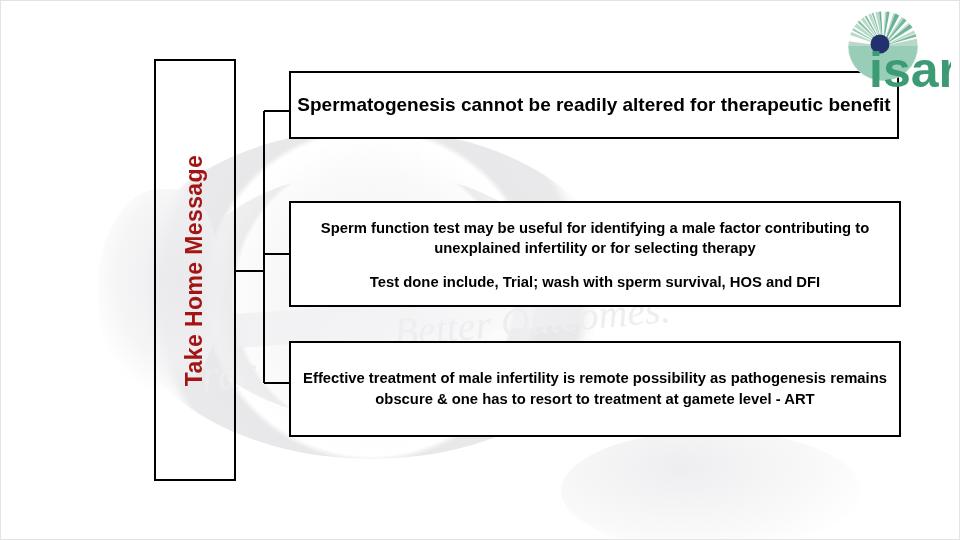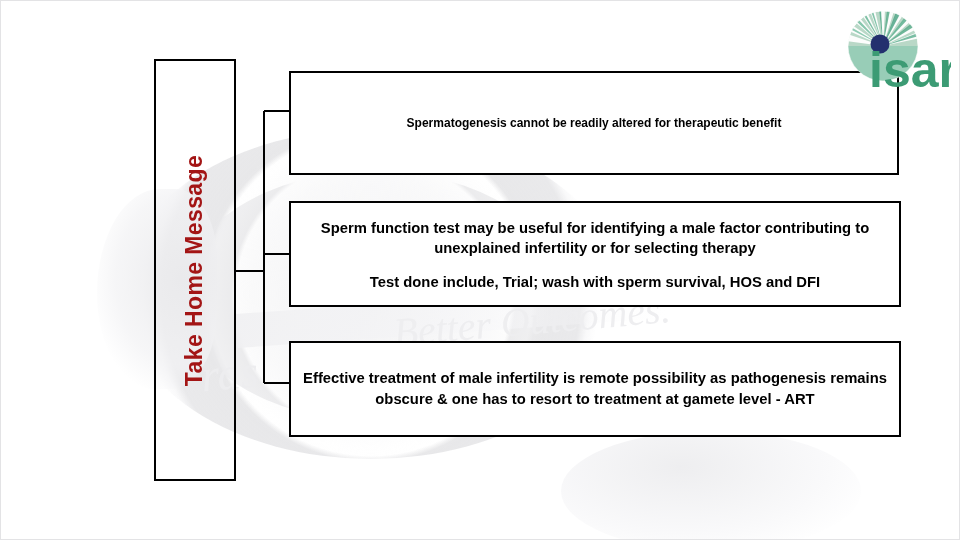--- a/index.html
+++ b/index.html
@@ -146,22 +146,22 @@
     align-items: center;
     justify-content: center;
     text-align: center;
     color: #000000;
     font-weight: bold;
     font-family: "Liberation Sans", sans-serif;
   }
   .node p { margin: 0; }
 
   .node-1 {
-    left: 288px; top: 70px; width: 610px; height: 104px;
-    font-size: 12px;
+    left: 288px; top: 70px; width: 610px; height: 68px;
+    font-size: 19px;
   }
   .node-2 {
     left: 288px; top: 200px; width: 612px; height: 106px;
     font-size: 14.8px;
   }
   .node-2 .line-a { line-height: 1.38; }
   .node-2 .line-b { margin-top: 16px; }
   .node-3 {
     left: 288px; top: 340px; width: 612px; height: 96px;
     font-size: 14.8px;

